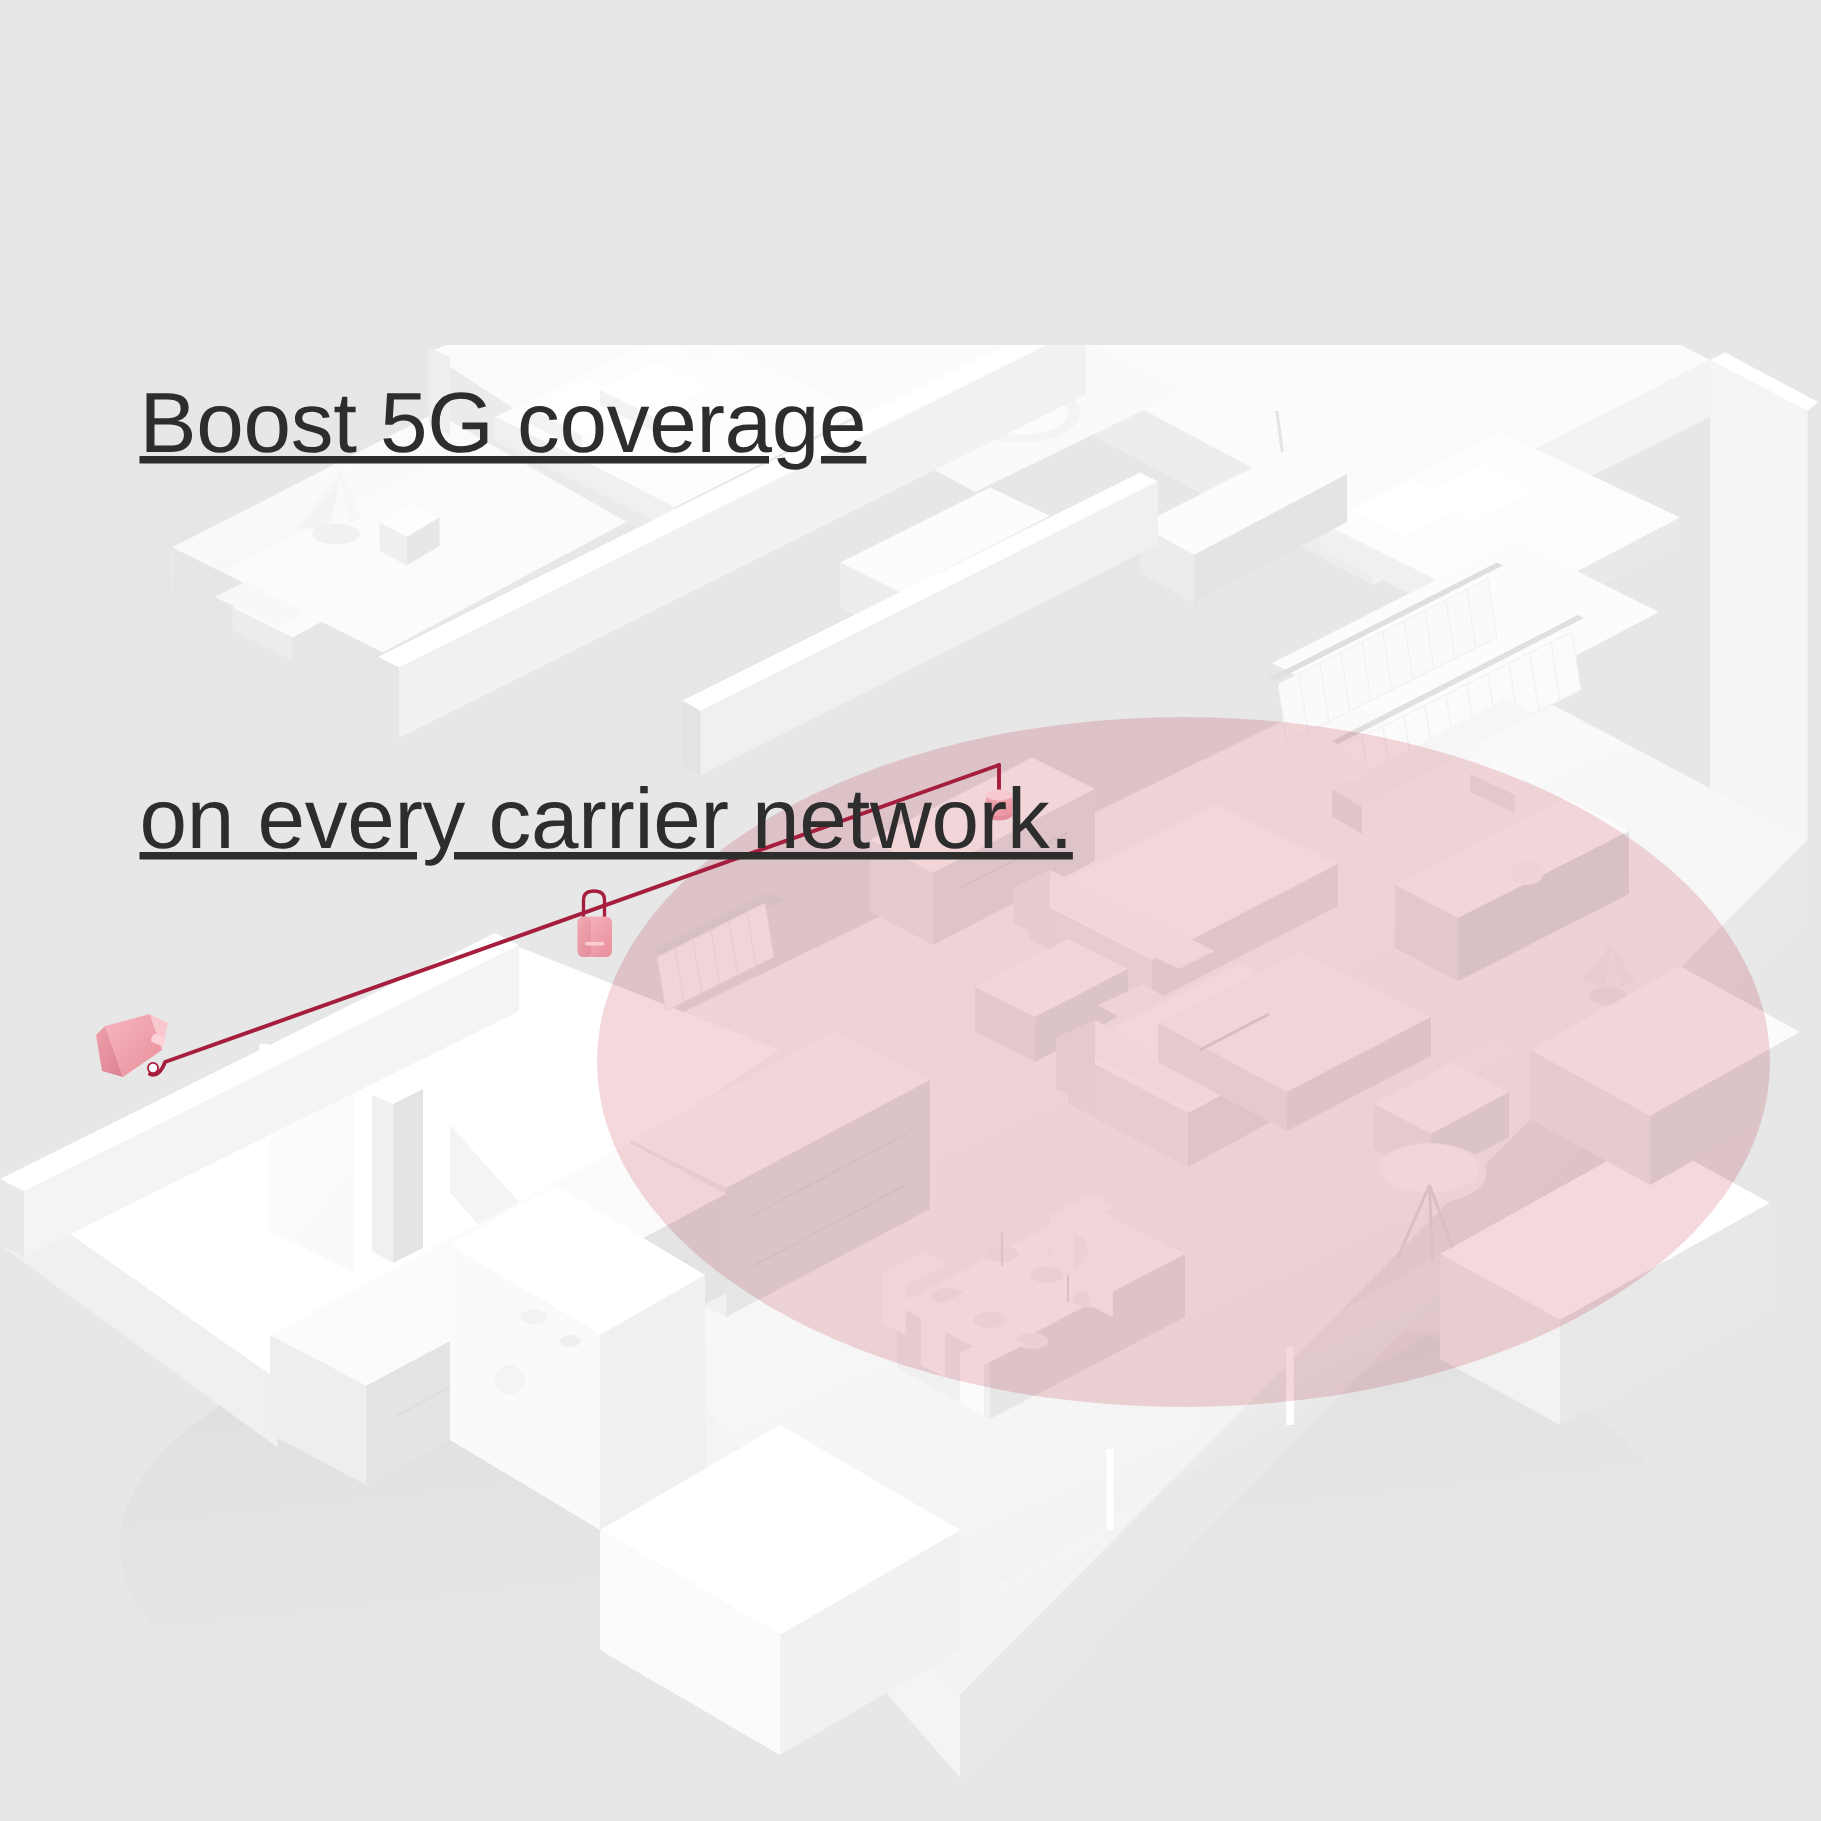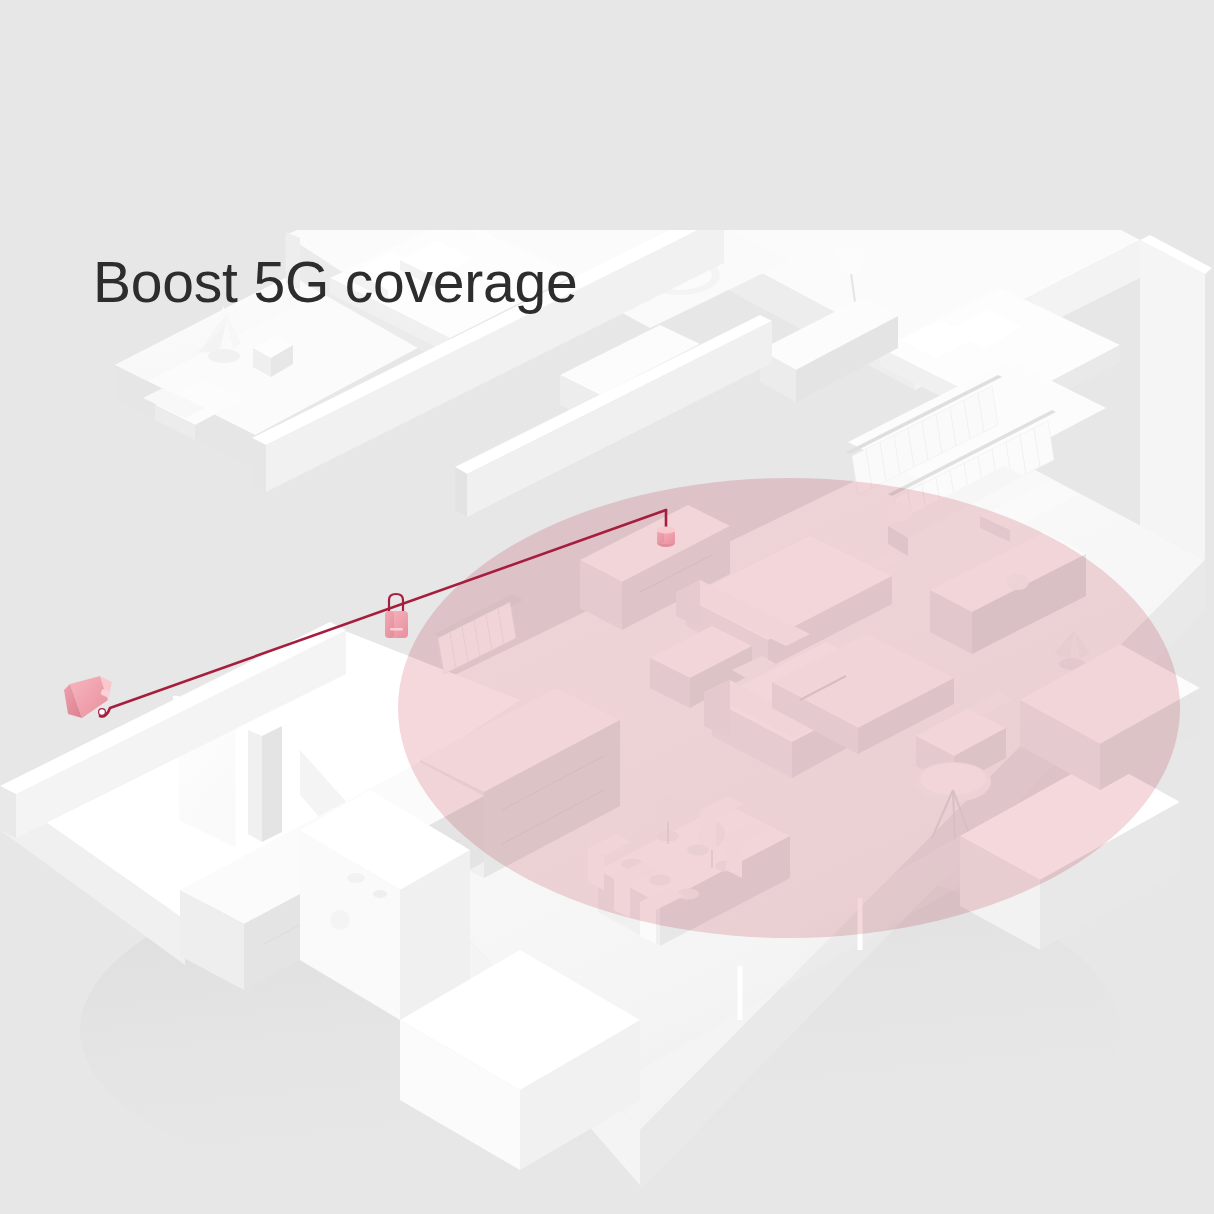--- a/index.html
+++ b/index.html
@@ -26,21 +26,21 @@
     top: 62px;
     width: 1000px;
     color: #2d2d2d;
     font-size: 57px;
     font-weight: 300;
     line-height: 88px;
     letter-spacing: -0.2px;
     white-space: pre;
     z-index: 40;
   }
-  #headline .hl-line { display: block; }
+  #headline .hl-line { display: block; text-decoration: underline; }
 
   
   #scene {
     position: absolute;
     left: 0;
     top: 230px;
     width: 1214px;
     height: 984px;
     z-index: 10;
   }
@@ -73,20 +73,21 @@
   }
   #wiring svg { display:block; width:100%; height:100%; }
 </style>
 </head>
 <body style="background: rgb(231, 231, 231);">
 
 <div id="stage" style="background: rgb(231, 231, 231);">
 
   <div id="headline" style="color: rgb(45, 45, 45);">
     <span class="hl-line">Boost 5G coverage</span>
+    <span class="hl-line">on every carrier network.</span>
   </div>
 
   <div id="scene">
     <svg viewBox="0 0 1214 984" preserveAspectRatio="none" aria-hidden="true">
       <defs>
         <linearGradient id="wallTop" x1="0" y1="0" x2="0.4" y2="1">
           <stop offset="0%" stop-color="#ffffff"></stop>
           <stop offset="100%" stop-color="#f6f6f6"></stop>
         </linearGradient>
         <linearGradient id="floorG" x1="0" y1="0" x2="0.6" y2="1">

